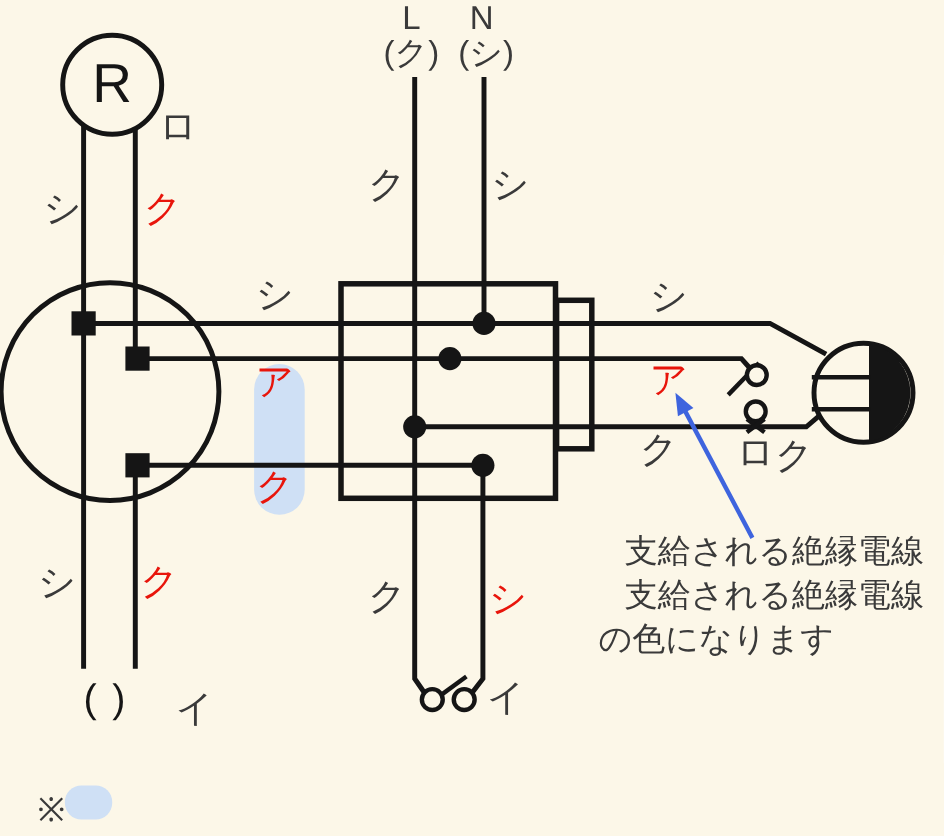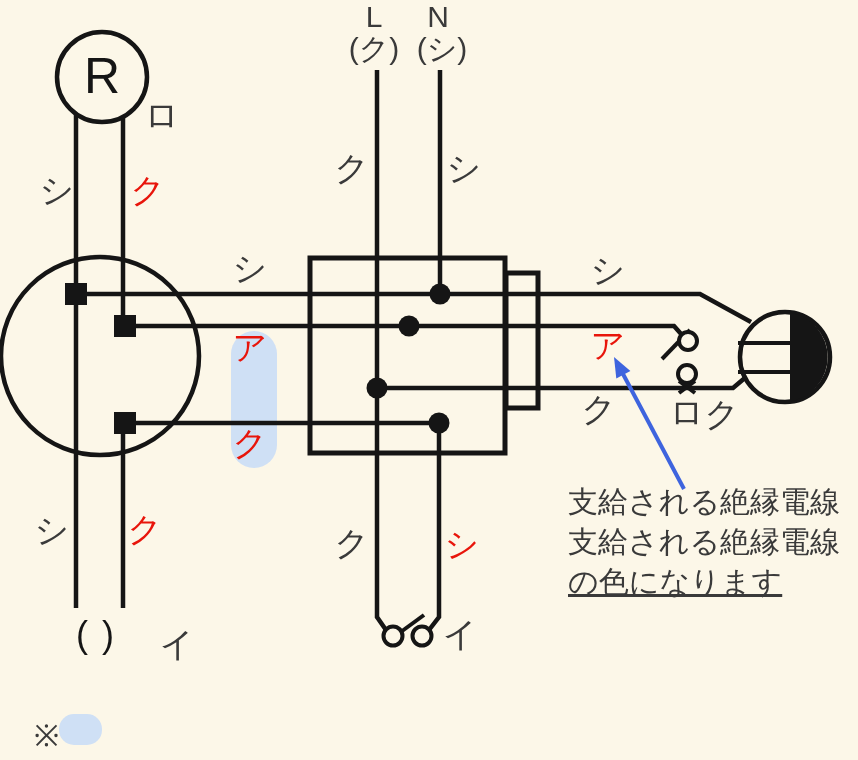--- a/index.html
+++ b/index.html
@@ -122,18 +122,18 @@
   <div class="lbl red" style="left:590px;top:328px;">ア</div>
   <div class="lbl" style="left:581px;top:392px;">ク</div>
   <div class="lbl" style="left:704px;top:397px;">ク</div>
   <div class="lbl" style="left:334px;top:526px;">ク</div>
   <div class="lbl red" style="left:444px;top:527px;">シ</div>
   <div class="lbl" style="left:34px;top:513px;">シ</div>
   <div class="lbl red" style="left:127px;top:512px;">ク</div>
 
   <div class="ann" style="left:568px;top:486px;">支給される絶縁電線</div>
   <div class="ann" style="left:568px;top:526px;">支給される絶縁電線</div>
-  <div class="ann" style="left:568px;top:566px;text-decoration:underline;">の色になります</div>
+  <div class="ann" style="left:544px;top:566px;">の色になります</div>
 
   <div class="note" style="left:34px;top:714px;">※</div>
   <div class="swatch"></div>
 
 </div>
 
 </body></html>

